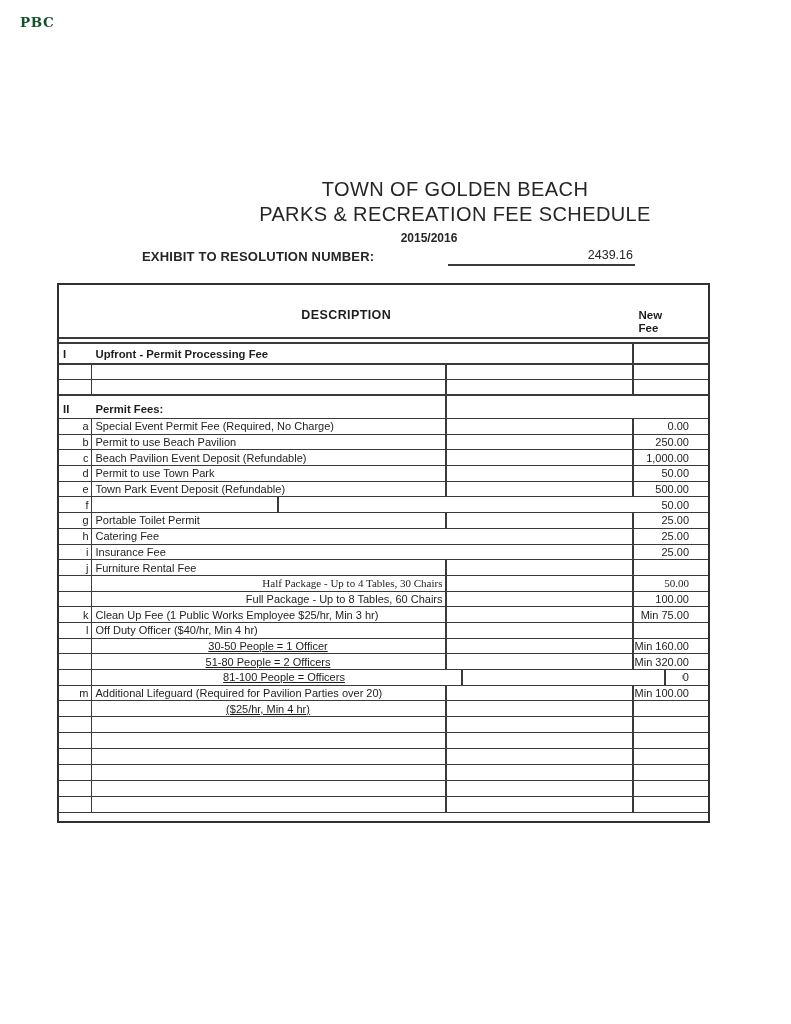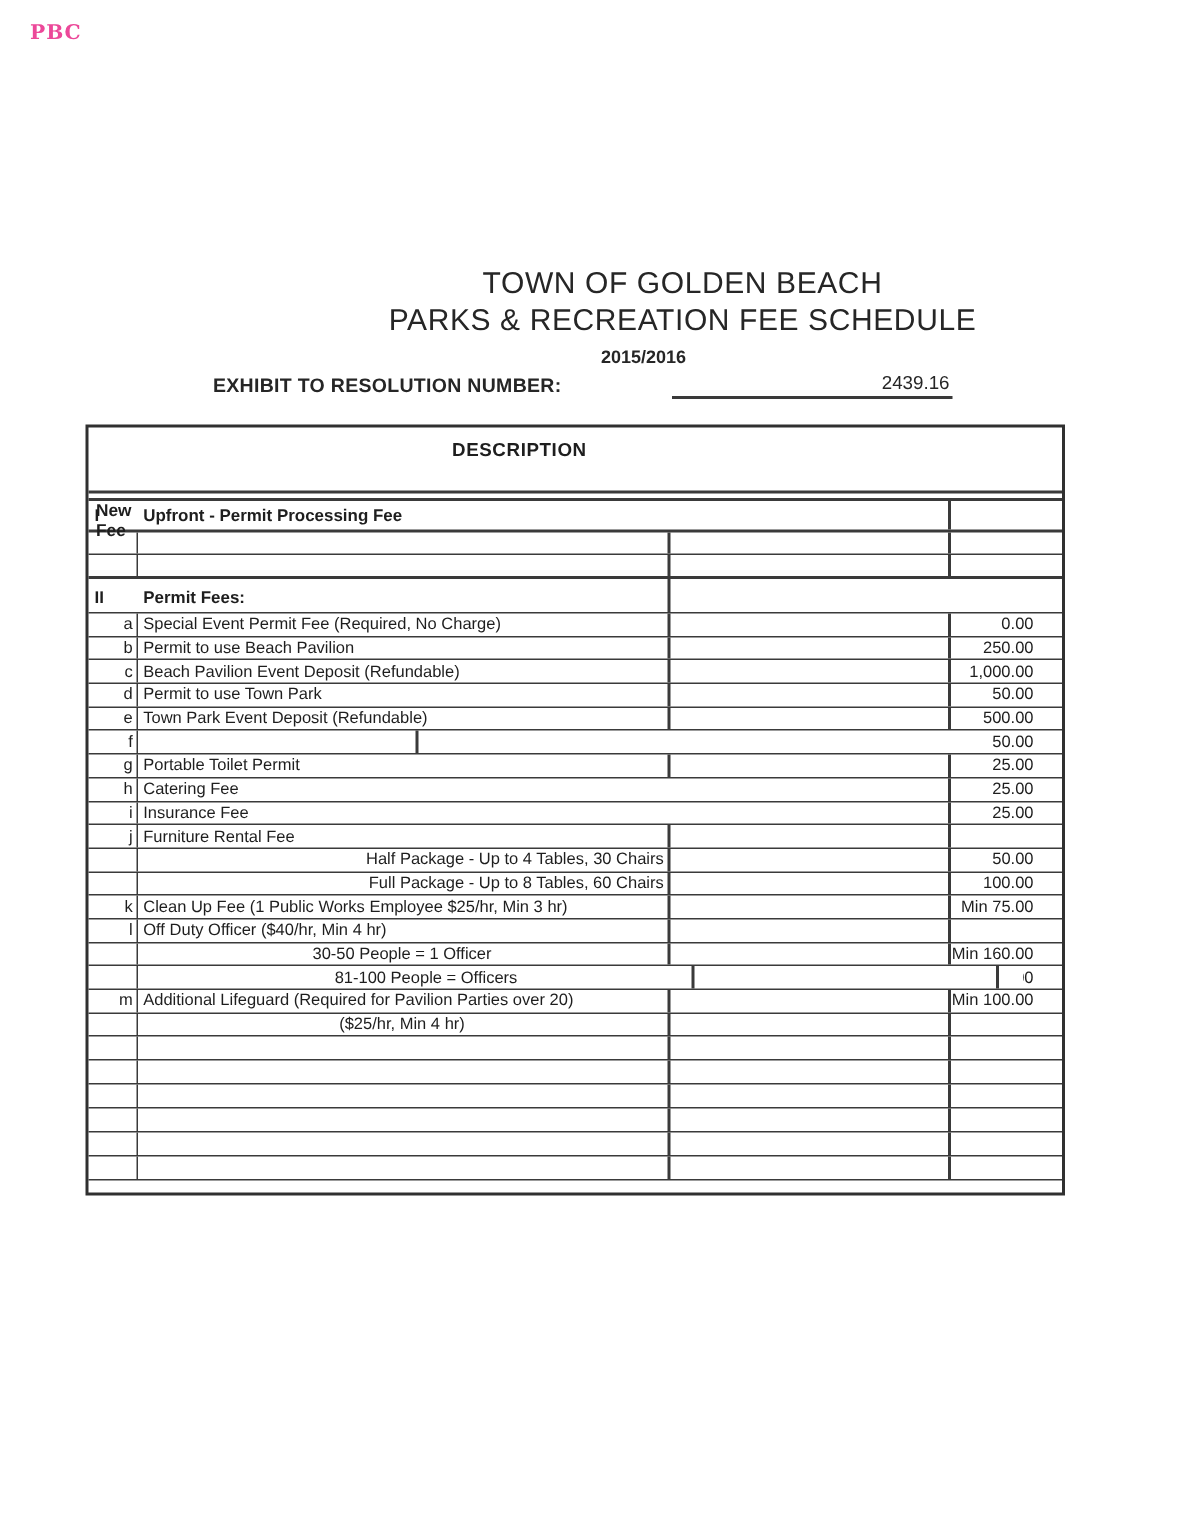--- a/index.html
+++ b/index.html
@@ -21,51 +21,51 @@
   .exhibit{position:absolute;left:142px;top:249px;font-size:13px;font-weight:bold;
       letter-spacing:0.2px;color:#262626;}
   .res-line{position:absolute;left:448px;top:247px;width:185px;height:17px;
       border-bottom:2px solid #3a3a3a;text-align:right;font-size:12.5px;
       line-height:17px;color:#262626;padding-right:2px;box-sizing:content-box;}
 
   .feetable{
     position:absolute;left:57px;top:283px;width:653px;
     border:2.5px solid #303030;box-sizing:border-box;background:#fff;
   }
-  .thead{display:flex;height:49px;border-bottom:7px double #3a3a3a;box-sizing:border-box;flex-direction:column;}
+  .thead{display:flex;height:59px;border-bottom:7px double #3a3a3a;box-sizing:border-box;}
   .th-desc{width:574.5px;display:flex;justify-content:center;align-items:center;
       padding-top:8px;font-weight:bold;font-size:12.5px;letter-spacing:0.4px;box-sizing:border-box;}
   .th-fee{flex:1;display:flex;flex-direction:column;justify-content:flex-end;
       padding:0 0 2px 5px;font-weight:bold;font-size:11.5px;line-height:13px;box-sizing:border-box;margin-top:28px;}
 
   .row{display:flex;border-bottom:1.5px solid #3a3a3a;box-sizing:border-box;
       font-size:11px;line-height:12px;}
   .row.bold{font-weight:bold;font-size:11.3px;}
   .row.thick{border-bottom-width:2.5px;}
   .row.nob{border-bottom:none;}
   .cell{box-sizing:border-box;display:flex;align-items:center;overflow:hidden;white-space:nowrap;}
   .row.vbottom .cell{align-items:flex-end;padding-bottom:3px;}
   .c-label{width:32.5px;justify-content:flex-end;padding-right:2px;
       border-right:1.5px solid transparent;}
   .c-label.roman{justify-content:flex-start;padding-left:4px;padding-right:0;}
   .c-label.div{border-right-color:#3a3a3a;}
   .c-desc{width:355px;padding-left:4px;border-right:2px solid transparent;}
   .c-desc.div{border-right-color:#3a3a3a;}
   .c-desc.alignright{justify-content:flex-end;padding-right:2px;}
-  .c-desc.aligncenter{justify-content:center;padding-left:0;}
+  .c-desc.aligncenter{justify-content:center;padding-left:0;text-decoration:underline;}
   .c-mid{width:187px;border-right:2px solid transparent;}
   .c-mid.div{border-right-color:#3a3a3a;}
   .c-fee{flex:1;justify-content:flex-end;padding-right:19px;}
 </style>
 </head>
 <body>
 
 <div class="page">
 
-  <div class="stamp" style="color: #ec4899;">PBC</div>
+  <div class="stamp" style="color: #14532d;">PBC</div>
 
   <div class="t1">TOWN OF GOLDEN BEACH</div>
   <div class="t2">PARKS &amp; RECREATION FEE SCHEDULE</div>
   <div class="year">2015/2016</div>
   <div class="exhibit">EXHIBIT TO RESOLUTION NUMBER:</div>
   <div class="res-line">2439.16</div>
 
   <div class="feetable">
     <div class="thead">
       <div class="th-desc">DESCRIPTION</div>
@@ -151,21 +151,21 @@
           <div class="cell c-desc">Insurance Fee</div>
           <div class="cell c-mid div"></div>
           <div class="cell c-fee">25.00</div>
         </div>
         <div class="row" style="height: 15.7px;">
           <div class="cell c-label div">j</div>
           <div class="cell c-desc div">Furniture Rental Fee</div>
           <div class="cell c-mid div"></div>
           <div class="cell c-fee"></div>
         </div>
-        <div class="row" style="height: 15.7px;">
+        <div class="row" style="height: 15.7px; font-family: Liberation Serif, serif;">
           <div class="cell c-label div"></div>
           <div class="cell c-desc div alignright">Half Package - Up to 4 Tables, 30 Chairs</div>
           <div class="cell c-mid div"></div>
           <div class="cell c-fee">50.00</div>
         </div>
         <div class="row" style="height: 15.7px;">
           <div class="cell c-label div"></div>
           <div class="cell c-desc div alignright">Full Package - Up to 8 Tables, 60 Chairs</div>
           <div class="cell c-mid div"></div>
           <div class="cell c-fee">100.00</div>
@@ -180,20 +180,26 @@
           <div class="cell c-label div">l</div>
           <div class="cell c-desc div">Off Duty Officer ($40/hr, Min 4 hr)</div>
           <div class="cell c-mid div"></div>
           <div class="cell c-fee"></div>
         </div>
         <div class="row" style="height: 15.7px;">
           <div class="cell c-label div"></div>
           <div class="cell c-desc div aligncenter">30-50 People = 1 Officer</div>
           <div class="cell c-mid div"></div>
           <div class="cell c-fee">Min 160.00</div>
+        </div>
+        <div class="row" style="height: 15.7px;">
+          <div class="cell c-label div"></div>
+          <div class="cell c-desc div aligncenter">51-80 People = 2 Officers</div>
+          <div class="cell c-mid div"></div>
+          <div class="cell c-fee">Min 320.00</div>
         </div>
         <div class="row" style="height: 15.7px; gap: 16px;">
           <div class="cell c-label div"></div>
           <div class="cell c-desc div aligncenter">81-100 People = Officers</div>
           <div class="cell c-mid div"></div>
           <div class="cell c-fee">Min 480.00</div>
         </div>
         <div class="row" style="height: 15.7px;">
           <div class="cell c-label div">m</div>
           <div class="cell c-desc div">Additional Lifeguard (Required for Pavilion Parties over 20)</div>

